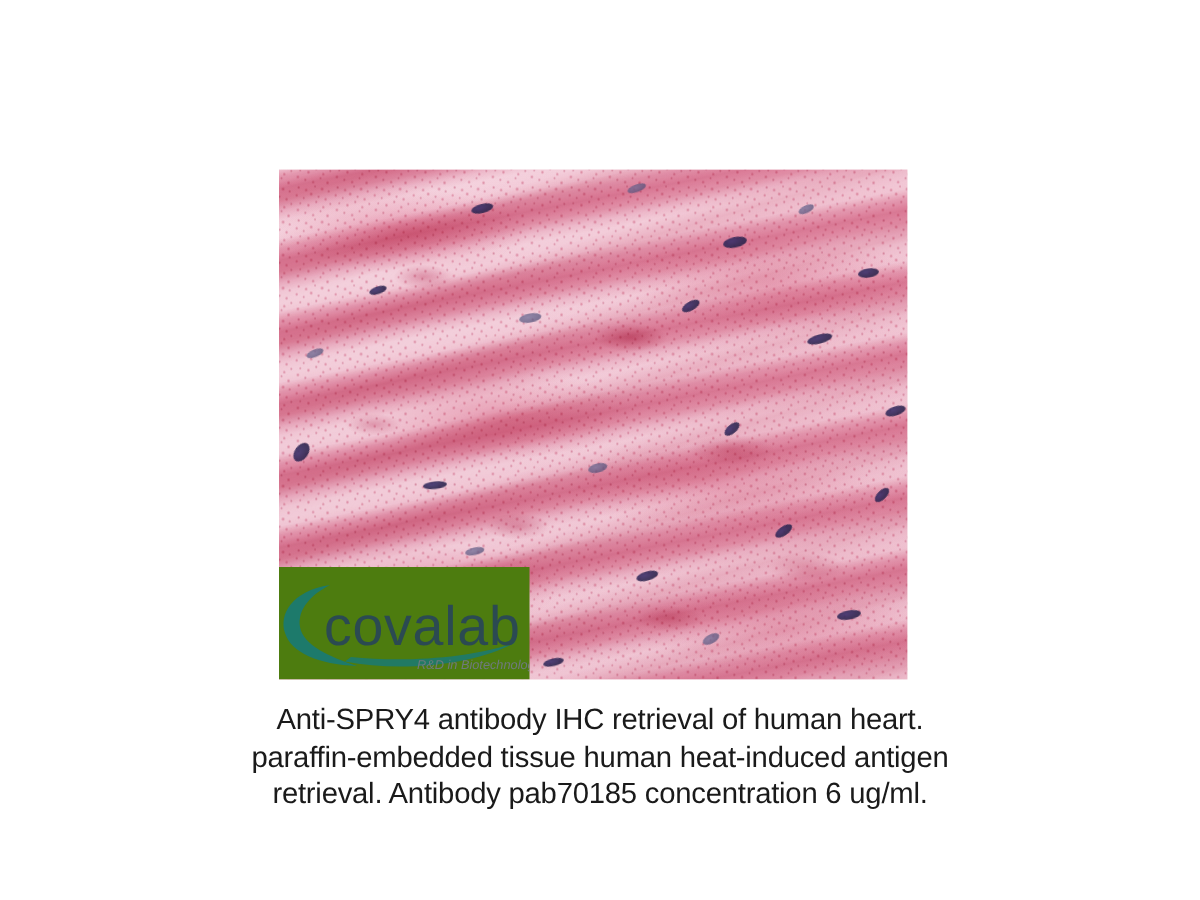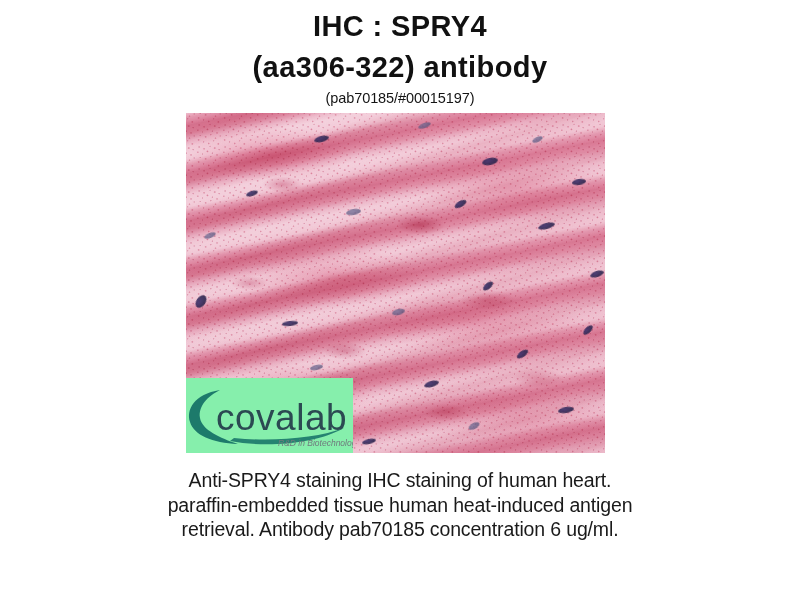--- a/index.html
+++ b/index.html
@@ -178,21 +178,21 @@
     opacity: 0.72;
   }
 
   
   .logo-plate {
     position: absolute;
     left: 186px;
     top: 378px;
     width: 167px;
     height: 75px;
-    background: #86efac;
+    background: #4d7c0f;
     overflow: hidden;
   }
 
   .logo-svg { display: block; }
 
   
   .caption {
     position: absolute;
     left: 100px;
     top: 468px;
@@ -203,25 +203,20 @@
     color: #1a1a1a;
     letter-spacing: -0.15px;
   }
   .caption .cline { display: block; white-space: nowrap; }
 </style>
 </head>
 <body>
 
 <div class="page">
 
-  <div class="title-block">
-    <div class="title-line">IHC : SPRY4</div>
-    <div class="title-line">(aa306-322) antibody</div>
-    <div class="title-sub">(pab70185/#00015197)</div>
-  </div>
 
   <div class="micrograph-wrap">
     <div class="micrograph">
       <div class="fibers"></div>
       <div class="fibers2"></div>
       <div class="blotches"></div>
       <div class="grain"></div>
 
       <div class="nucleus" style="left:128px;  top:23px;  width:15px; height:6px;  transform:rotate(-14deg);"></div>
       <div class="nucleus pale" style="left:232px; top:10px;  width:13px; height:5px;  transform:rotate(-20deg);"></div>
@@ -254,18 +249,18 @@
         <path d="M44 63 C80 70, 130 66, 158 50 C132 60, 86 64, 48 60 Z" fill="#1d7a6b" opacity="0.92"></path>
 
         <text x="30" y="52" font-family="'Liberation Sans', sans-serif" font-size="37" fill="#2b4a52" letter-spacing="0.5">covalab</text>
 
         <text x="92" y="68" font-family="'Liberation Sans', sans-serif" font-size="8.5" font-style="italic" fill="#6f7a7d">R&amp;D in Biotechnology</text>
       </svg>
     </div>
   </div>
 
   <div class="caption">
-    <span class="cline">Anti-SPRY4 staining IHC staining of human heart.</span>
+    <span class="cline">Anti-SPRY4 antibody IHC retrieval of human heart.</span>
     <span class="cline">paraffin-embedded tissue human heat-induced antigen</span>
     <span class="cline">retrieval. Antibody pab70185 concentration 6 ug/ml.</span>
   </div>
 
 </div>
 
 </body></html>

